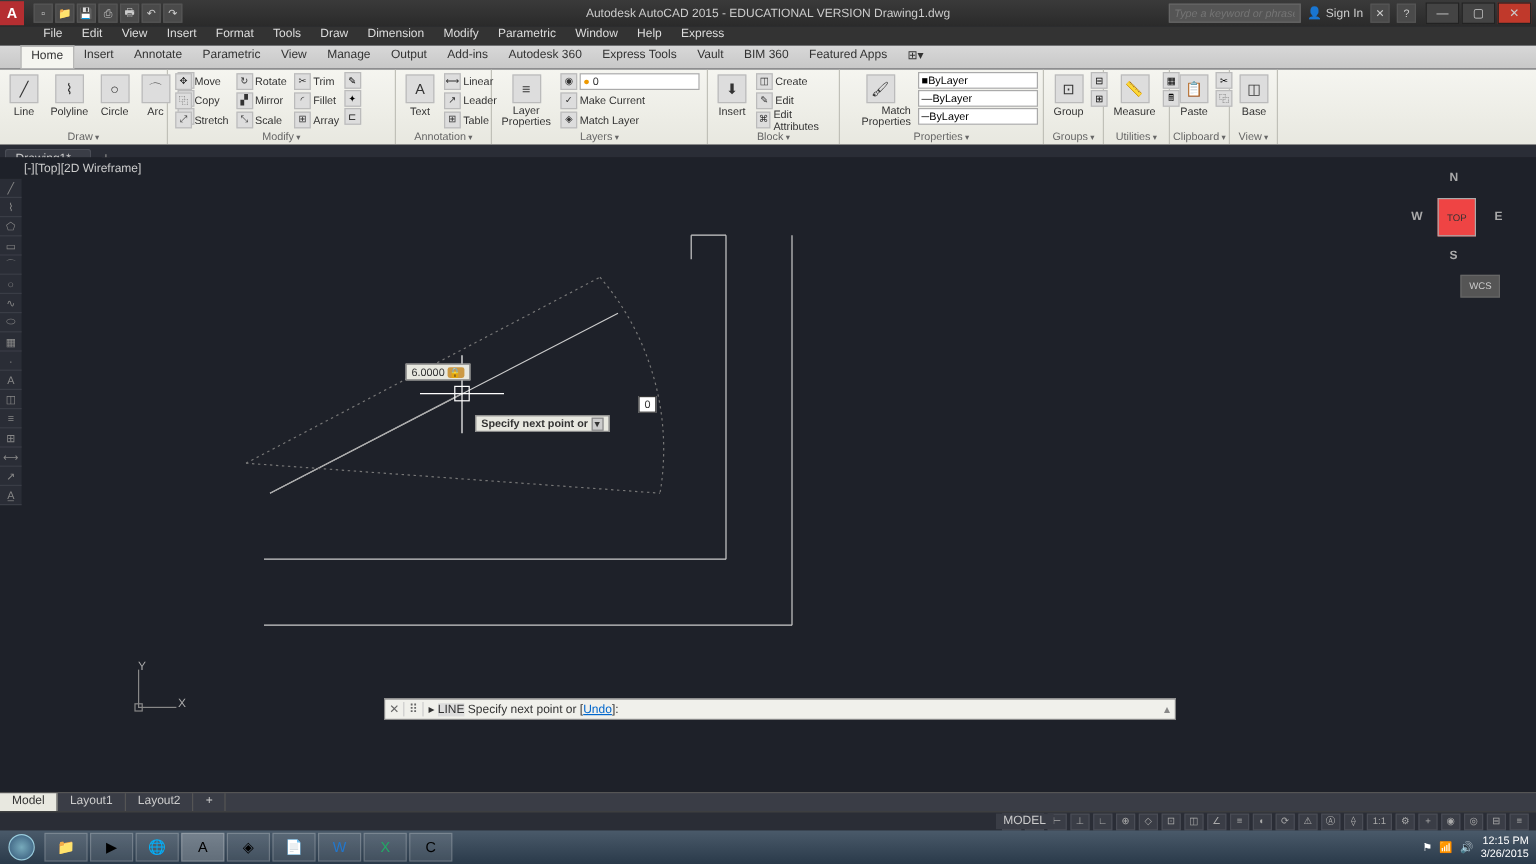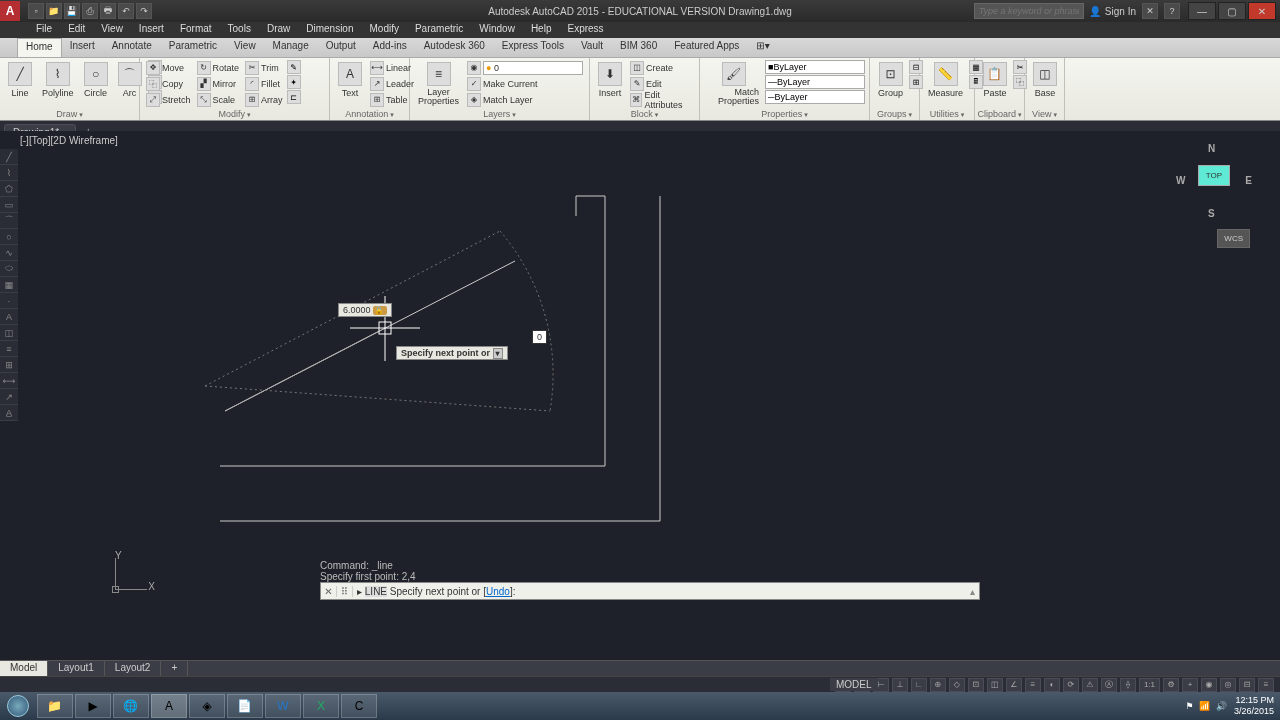--- a/index.html
+++ b/index.html
@@ -48,21 +48,21 @@
 
 .drawing-area { position: absolute; left: 0; right: 0; top: 131px; bottom: 40px; background: #1e2129; }
 .viewport-label { position: absolute; left: 20px; top: 4px; color: #ccc; font-size: 10px; }
 
 
 .toolbar-left { position: absolute; left: 0; top: 18px; width: 18px; background: #2a2d36; display: flex; flex-direction: column; }
 .tl-btn { width: 18px; height: 16px; border-bottom: 1px solid #3a3d46; display: flex; align-items: center; justify-content: center; color: #888; font-size: 9px; }
 
 
 .viewcube { position: absolute; right: 26px; top: 10px; width: 80px; height: 80px; }
-.vc-face { position: absolute; left: 24px; top: 24px; width: 32px; height: 21px; background: #5eead4; border: 1px solid #aaa; display: flex; align-items: center; justify-content: center; font-size: 8px; color: #333; }
+.vc-face { position: absolute; left: 24px; top: 24px; width: 32px; height: 32px; background: #ef4444; border: 1px solid #aaa; display: flex; align-items: center; justify-content: center; font-size: 8px; color: #333; }
 .vc-n { position: absolute; left: 34px; top: 2px; color: #aaa; font-size: 10px; font-weight: bold;}
 .vc-s { position: absolute; left: 34px; bottom: 2px; color: #aaa; font-size: 10px; font-weight: bold;}
 .vc-e { position: absolute; right: 2px; top: 34px; color: #aaa; font-size: 10px; font-weight: bold;}
 .vc-w { position: absolute; left: 2px; top: 34px; color: #aaa; font-size: 10px; font-weight: bold;}
 .vc-wcs { position: absolute; right: 30px; top: 98px; background: #555; color: #ccc; font-size: 8px; padding: 4px 6px; border: 1px solid #666;}
 
 
 .ucs { position: absolute; left: 105px; bottom: 60px; width: 50px; height: 50px; }
 .ucs-y { position: absolute; left: 10px; top: 0; color: #aaa; font-size: 10px; }
 .ucs-x { position: absolute; right: 0; bottom: 8px; color: #aaa; font-size: 10px; }
@@ -460,24 +460,20 @@
   <div class="vc-wcs">WCS</div>
 
   <div class="ucs">
     <div class="ucs-y">Y</div>
     <div class="ucs-x">X</div>
     <div class="ucs-line-y"></div>
     <div class="ucs-line-x"></div>
     <div class="ucs-box"></div>
   </div>
 
-  <div class="cmdhist">
-    <div>Command: _line</div>
-    <div>Specify first point: 2,4</div>
-  </div>
 
   <div class="cmdline-wrap">
     <div class="cmd-close">✕</div>
     <div class="cmd-handle">⠿</div>
     <div class="cmd-prompt">▸&nbsp;<span style="background:#ddd">LINE</span><span> Specify next point or [</span><span class="cmd-link">Undo</span><span>]:</span></div>
     <div style="margin-left:auto;padding:0 4px;color:#888">▴</div>
   </div>
 </div>
 
 <div class="layout-tabs">

